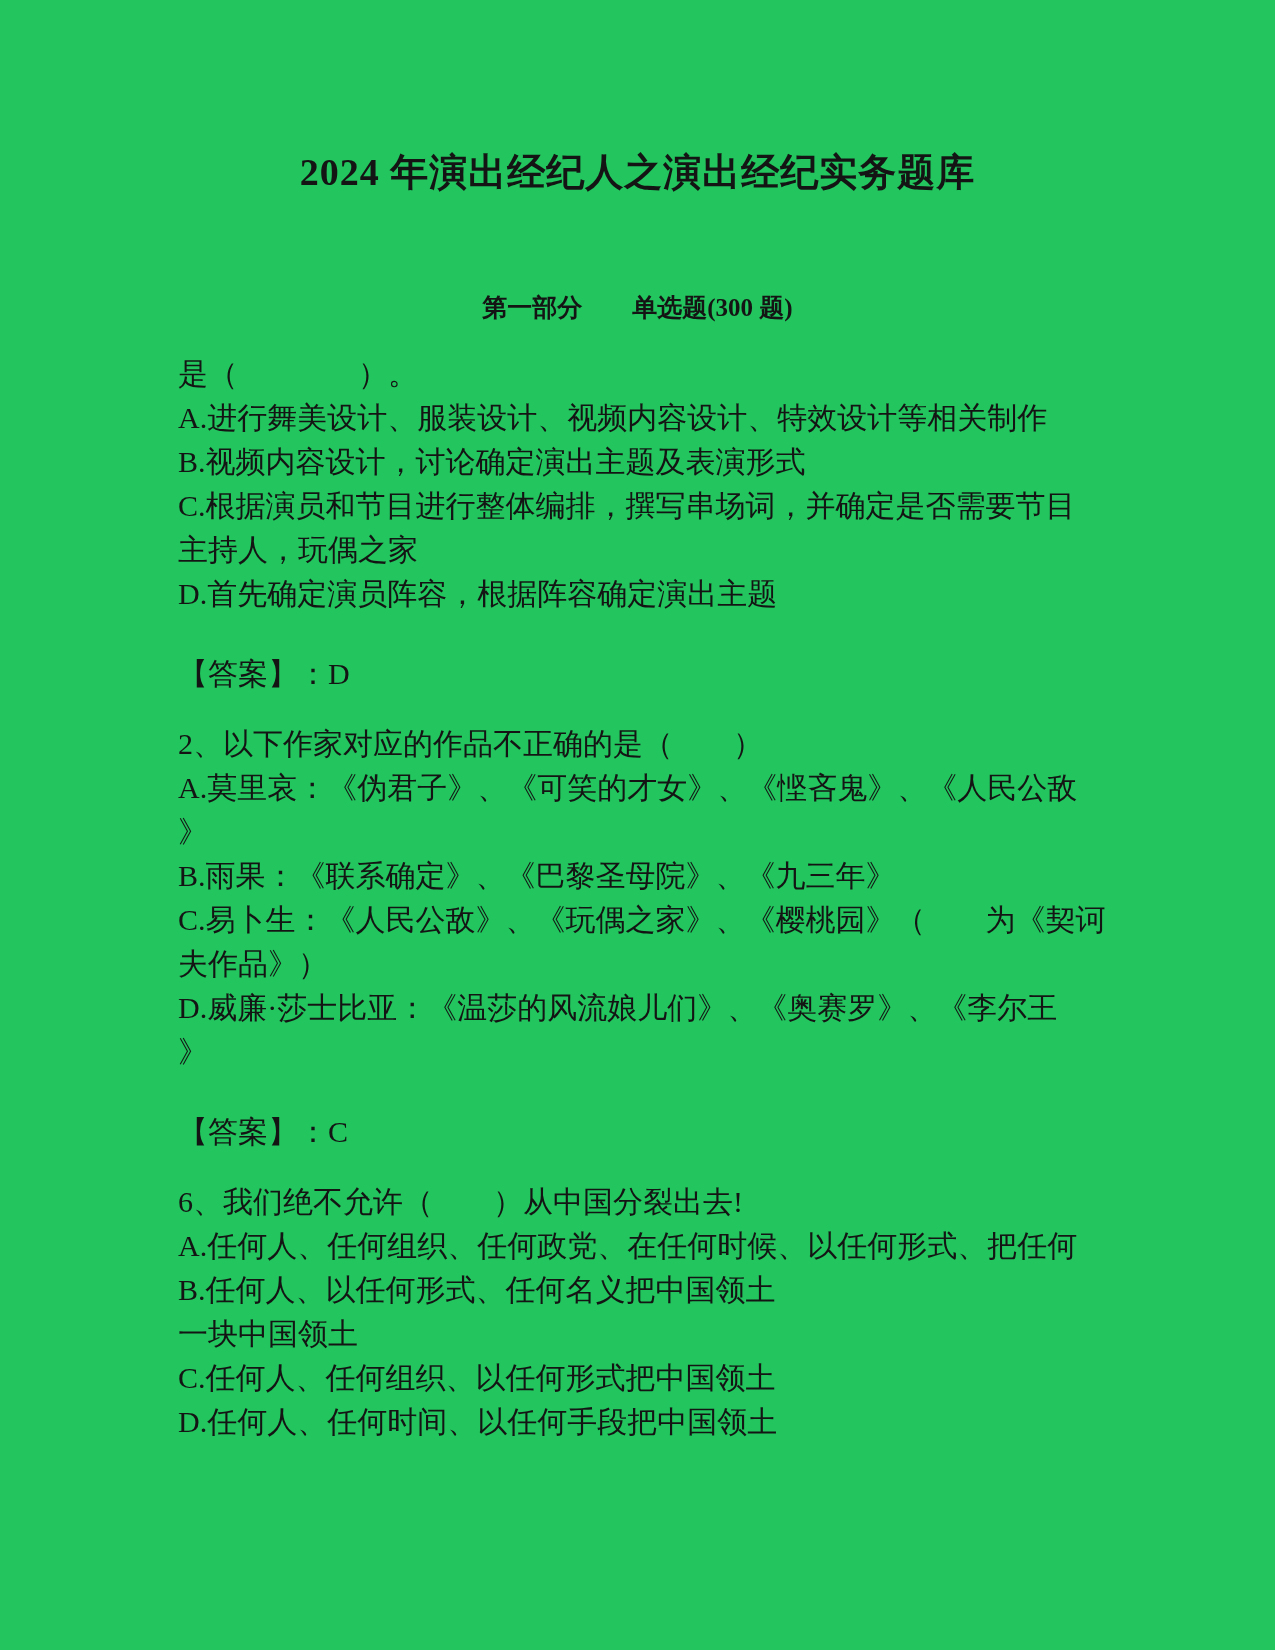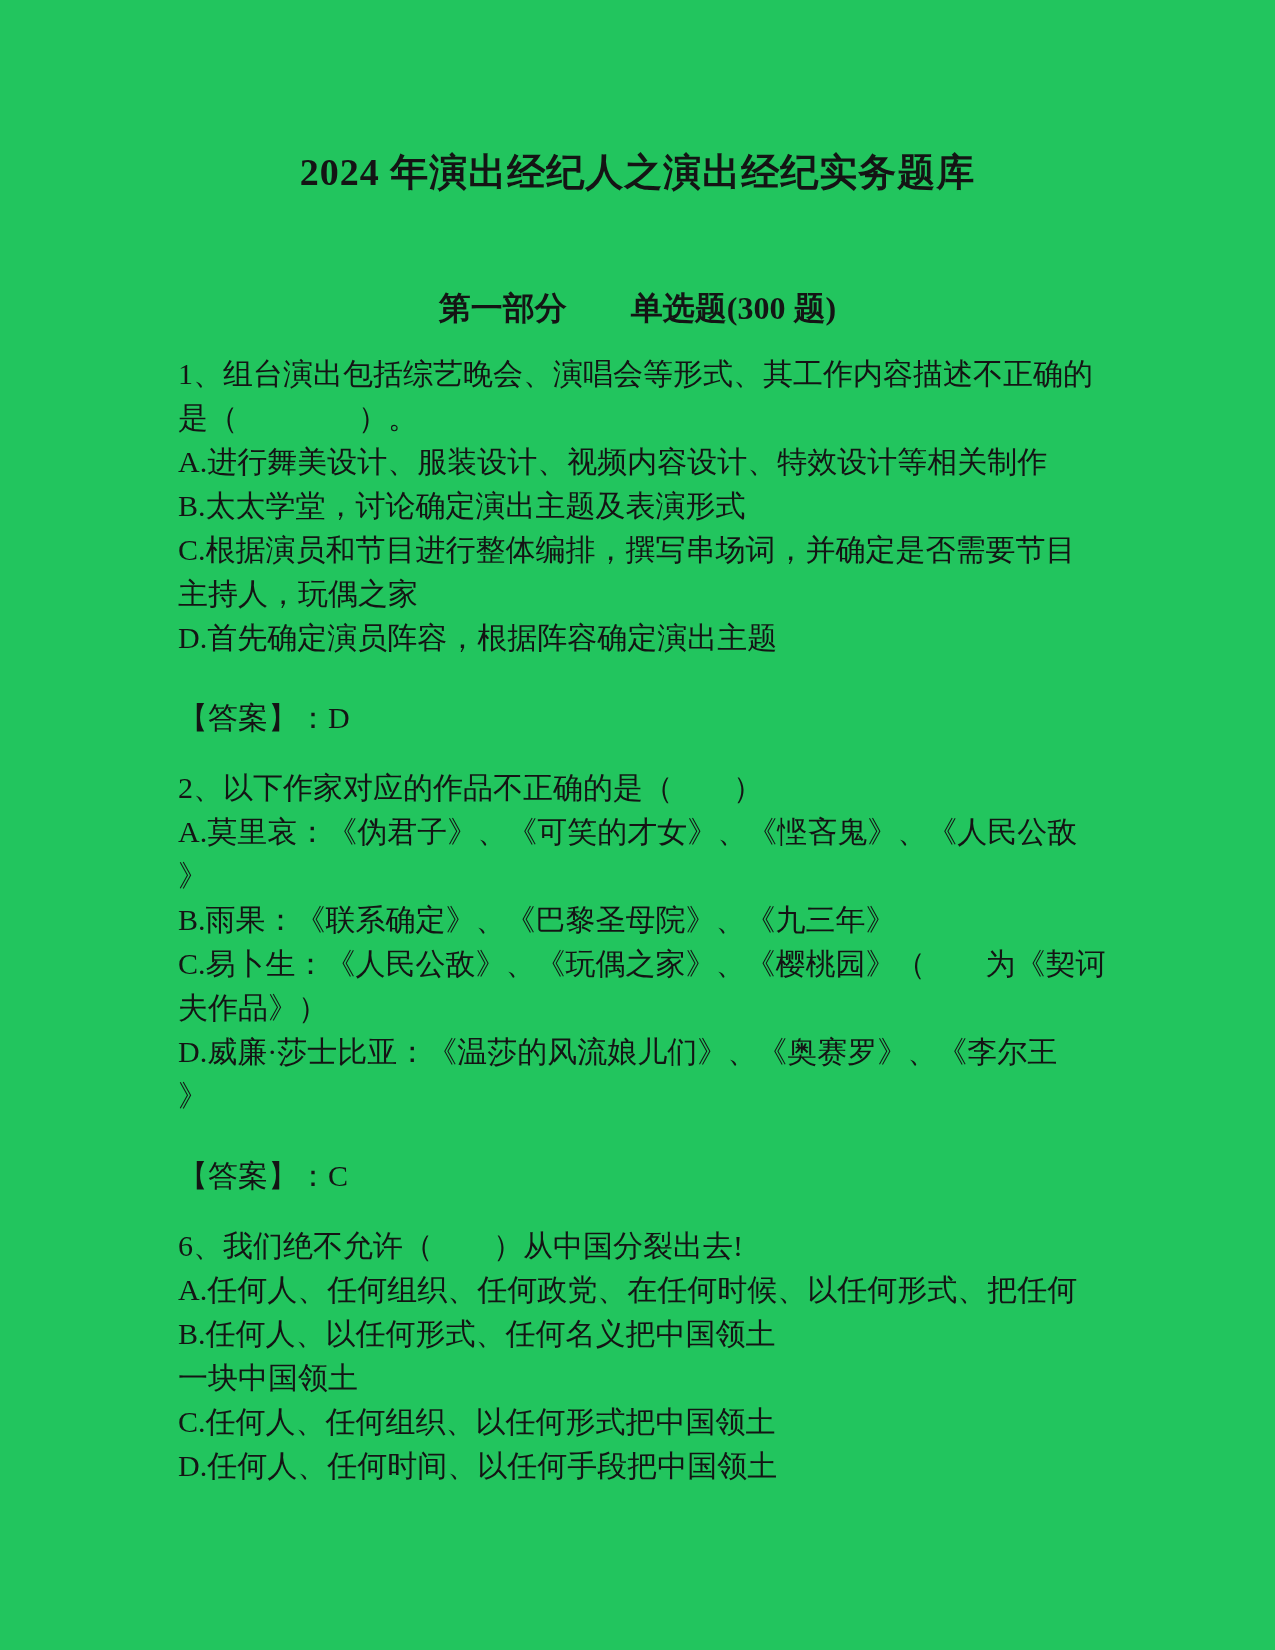--- a/index.html
+++ b/index.html
@@ -21,21 +21,21 @@
     text-align: center;
     font-size: 38px;
     font-weight: bold;
     line-height: 44px;
     letter-spacing: 1px;
     white-space: nowrap;
   }
   .section-heading {
     margin-top: 96px;
     text-align: center;
-    font-size: 32px;
+    font-size: 25px;
     font-weight: bold;
     line-height: 36px;
     white-space: nowrap;
   }
   .content {
     margin-top: 26px;
     margin-left: 178px;
     width: 880px;
     font-size: 30px;
     line-height: 44px;
@@ -57,24 +57,23 @@
 
 <div class="page">
 
   <div class="doc-title">2024 年演出经纪人之演出经纪实务题库</div>
 
   <div class="section-heading">第一部分　　单选题(300 题)</div>
 
   <div class="content">
 
     <section class="question">
-      <div class="line">1、组台演出包括综艺晚会、演唱会等形式、其工作内容描述不正确的</div>
       <div class="line">是（　　　　）。</div>
       <div class="line">A.进行舞美设计、服装设计、视频内容设计、特效设计等相关制作</div>
-      <div class="line">B.太太学堂，讨论确定演出主题及表演形式</div>
+      <div class="line">B.视频内容设计，讨论确定演出主题及表演形式</div>
       <div class="line">C.根据演员和节目进行整体编排，撰写串场词，并确定是否需要节目</div>
       <div class="line">主持人，玩偶之家</div>
       <div class="line">D.首先确定演员阵容，根据阵容确定演出主题</div>
       <div class="answer-line">【答案】：D</div>
     </section>
 
     <section class="question">
       <div class="line">2、以下作家对应的作品不正确的是（　　）</div>
       <div class="line">A.莫里哀：《伪君子》、《可笑的才女》、《悭吝鬼》、《人民公敌</div>
       <div class="line">》</div>

